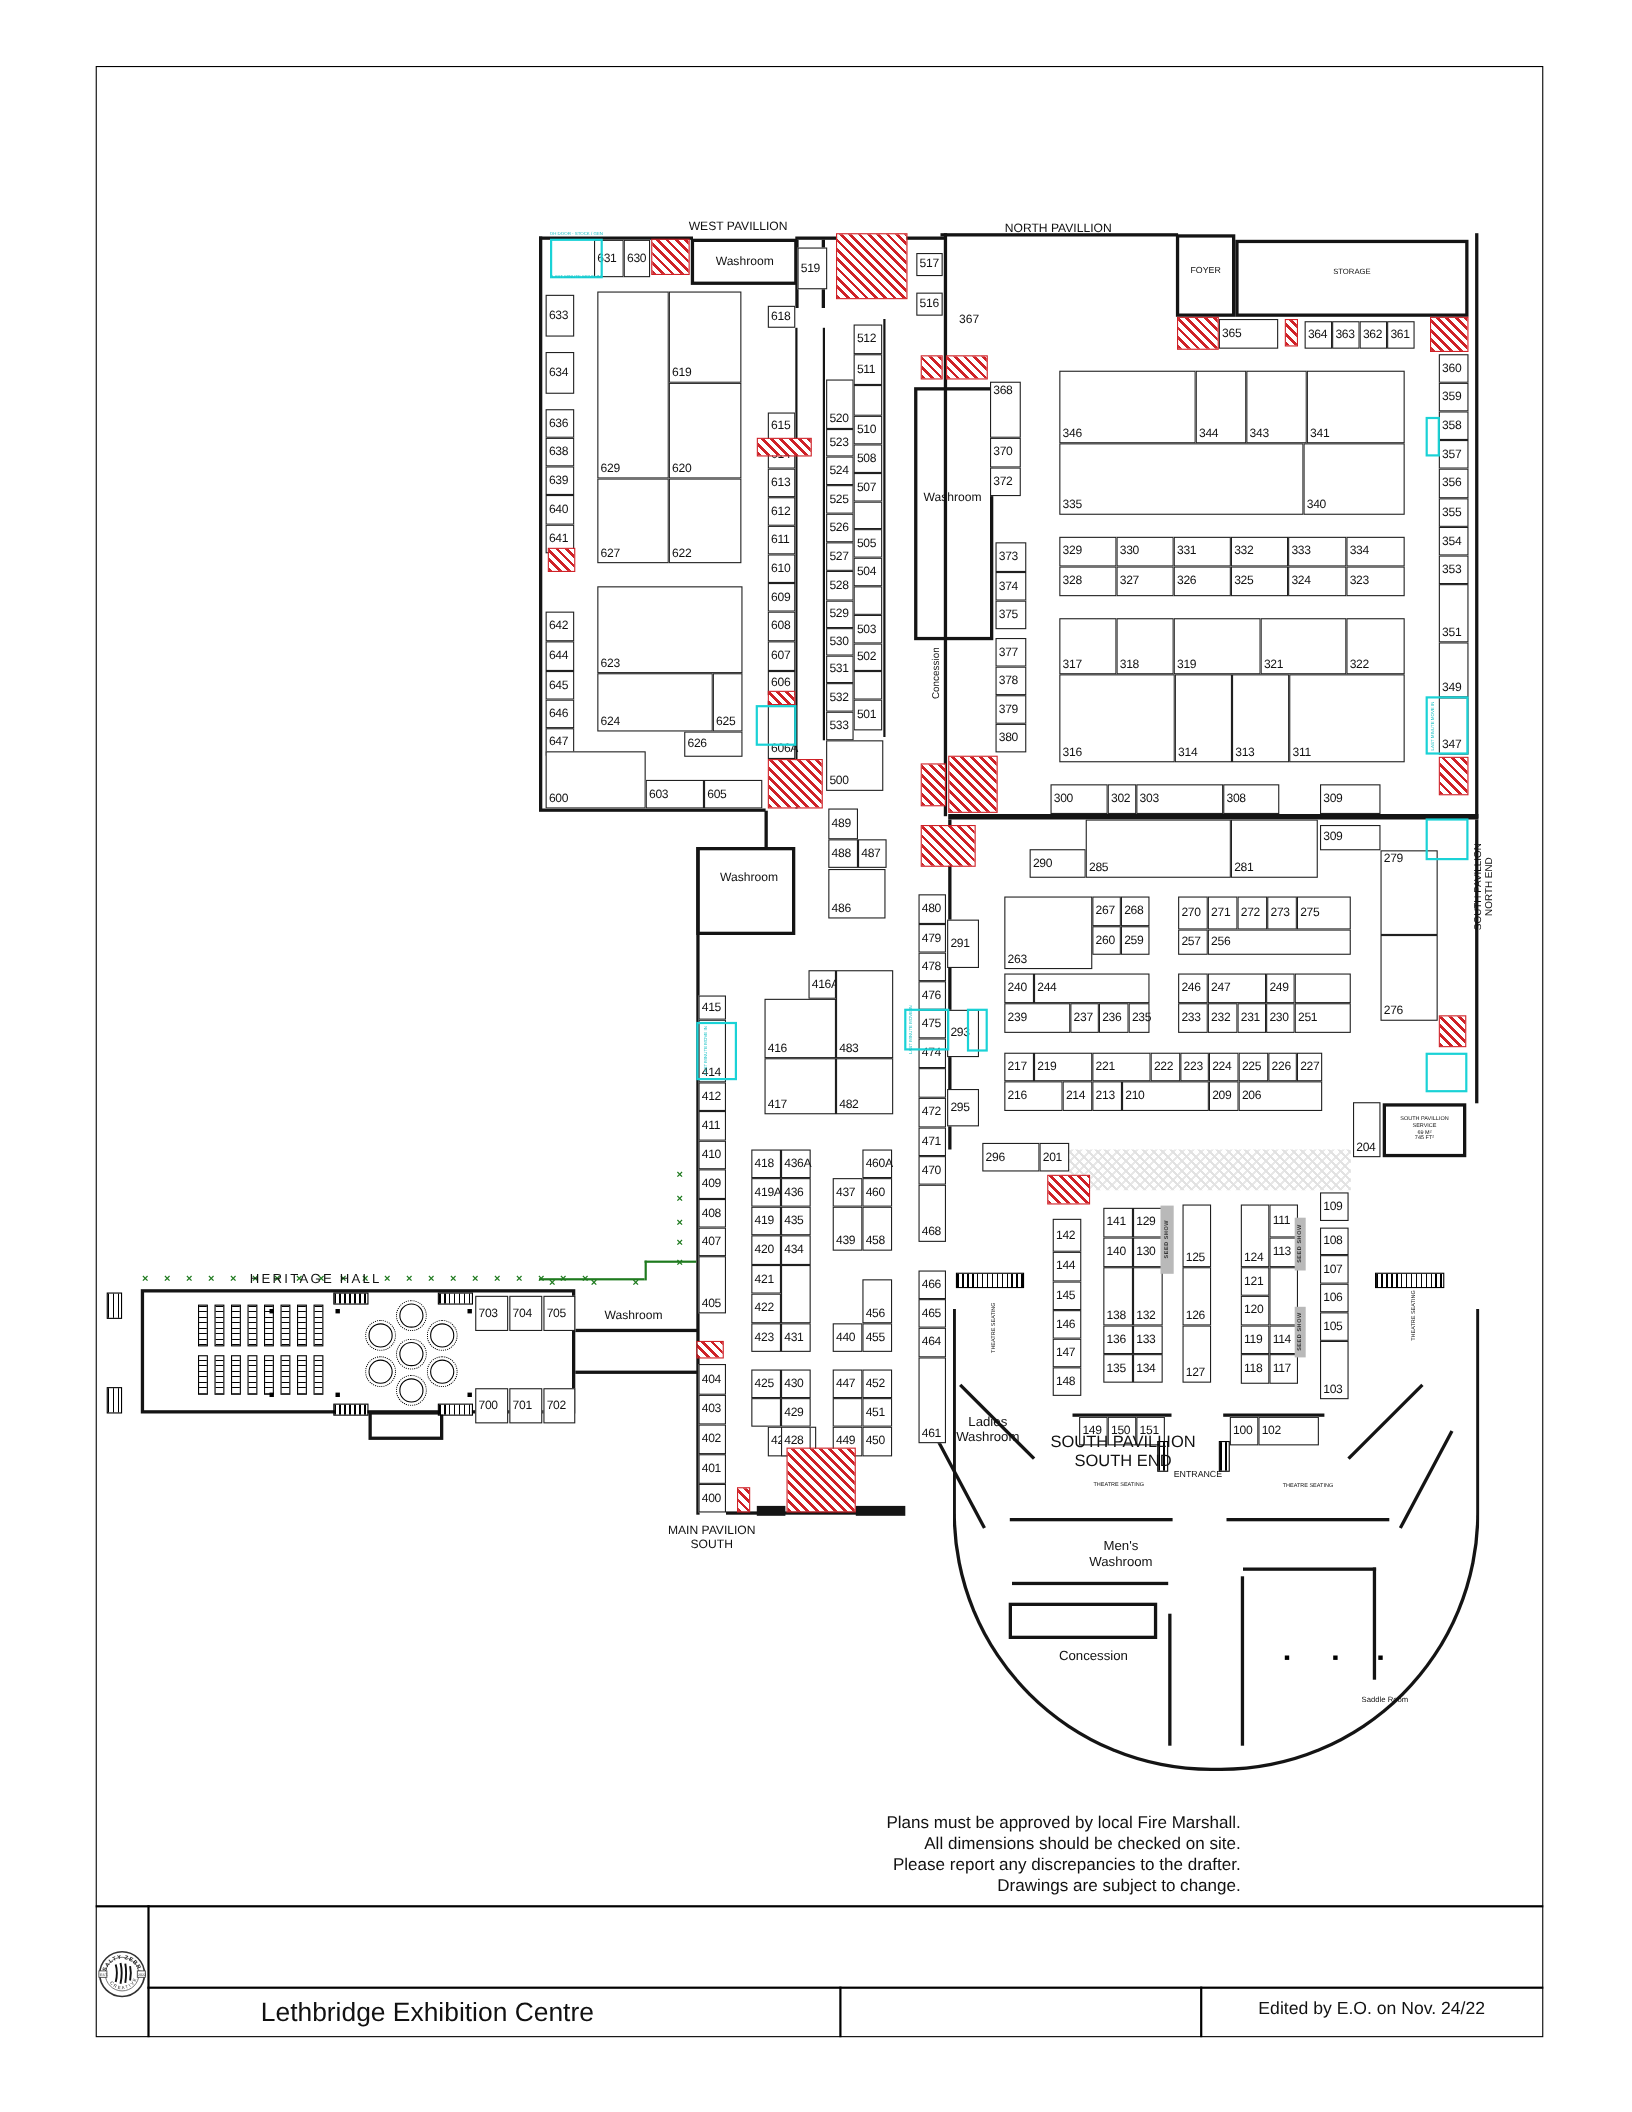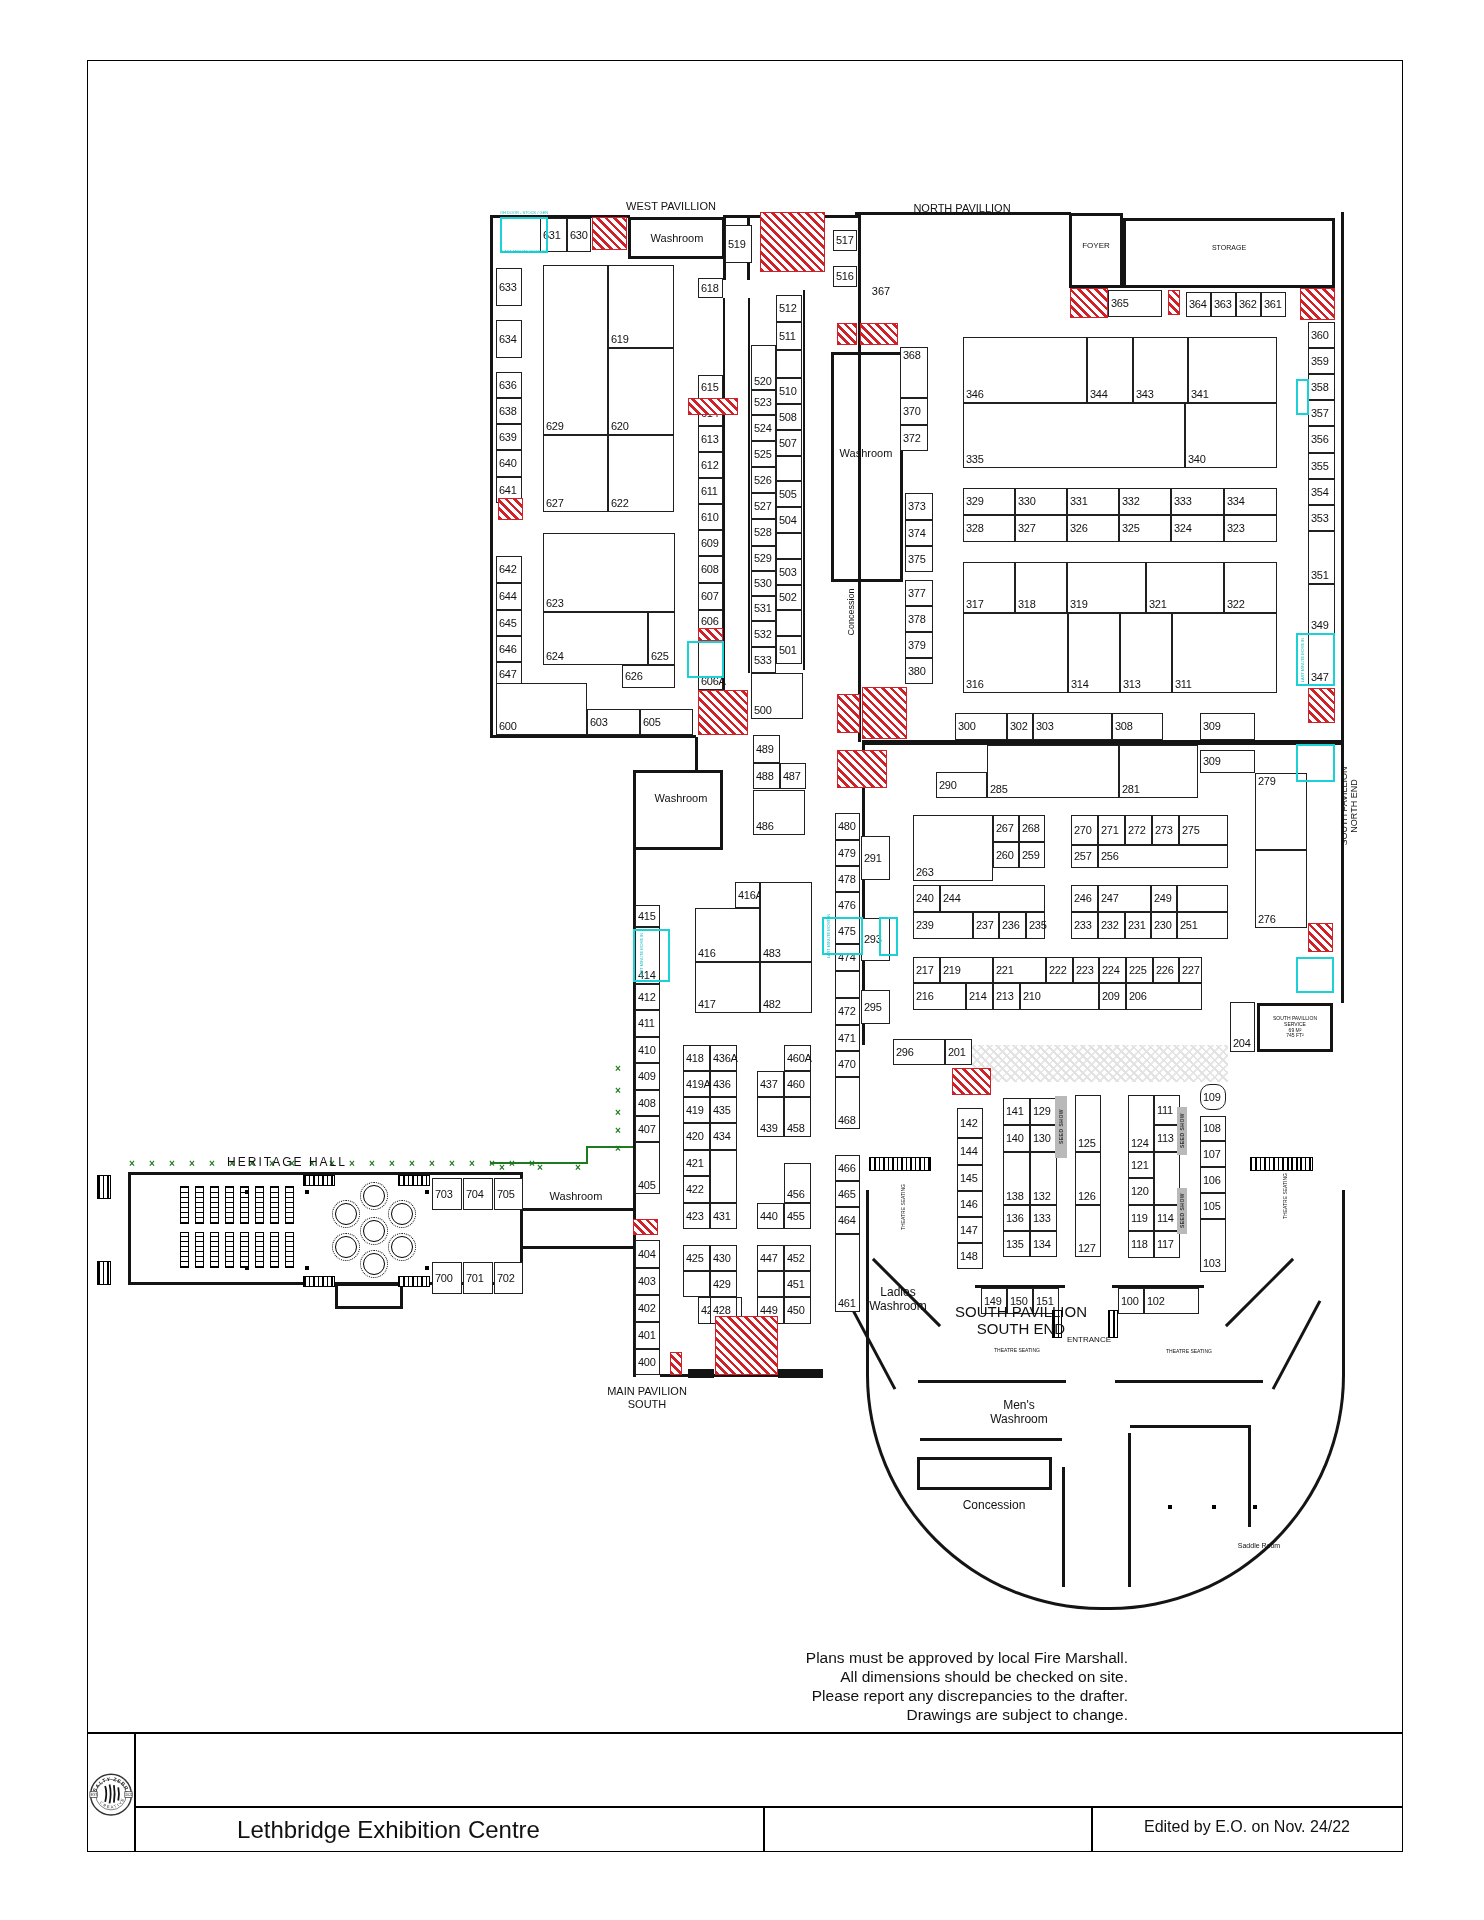--- a/index.html
+++ b/index.html
@@ -408,21 +408,21 @@
     <div class="booth" style="left: 1154px; top: 1095px; width: 26px; height: 30px;">111</div>
     <div class="booth big" style="left: 1128px; top: 1095px; width: 26px; height: 57px;">124</div>
     <div class="booth" style="left: 1154px; top: 1125px; width: 26px; height: 27px;">113</div>
     <div class="booth" style="left: 1128px; top: 1152px; width: 26px; height: 26px;">121</div>
     <div class="booth" style="left: 1128px; top: 1178px; width: 26px; height: 27px;">120</div>
     <div class="booth big" style="left: 1154px; top: 1152px; width: 26px; height: 53px;"></div>
     <div class="booth" style="left: 1128px; top: 1205px; width: 26px; height: 26px;">119</div>
     <div class="booth" style="left: 1154px; top: 1205px; width: 26px; height: 26px;">114</div>
     <div class="booth" style="left: 1128px; top: 1231px; width: 26px; height: 27px;">118</div>
     <div class="booth" style="left: 1154px; top: 1231px; width: 26px; height: 27px;">117</div>
-    <div class="booth" style="left: 1200px; top: 1084px; width: 26px; height: 26px; border-radius: 10px;">109</div>
+    <div class="booth" style="left: 1200px; top: 1084px; width: 26px; height: 26px;">109</div>
     <div class="booth" style="left: 1200px; top: 1116px; width: 26px; height: 25px;">108</div>
     <div class="booth" style="left: 1200px; top: 1141px; width: 26px; height: 26px;">107</div>
     <div class="booth" style="left: 1200px; top: 1167px; width: 26px; height: 26px;">106</div>
     <div class="booth" style="left: 1200px; top: 1193px; width: 26px; height: 26px;">105</div>
     <div class="booth big" style="left: 1200px; top: 1219px; width: 26px; height: 53px;">103</div>
     <div class="booth" style="left: 981px; top: 1288px; width: 26px; height: 26px;">149</div>
     <div class="booth" style="left: 1007px; top: 1288px; width: 26px; height: 26px;">150</div>
     <div class="booth" style="left: 1033px; top: 1288px; width: 26px; height: 26px;">151</div>
     <div class="booth" style="left: 1118px; top: 1288px; width: 26px; height: 26px;">100</div>
     <div class="booth" style="left: 1144px; top: 1288px; width: 55px; height: 26px;">102</div>

